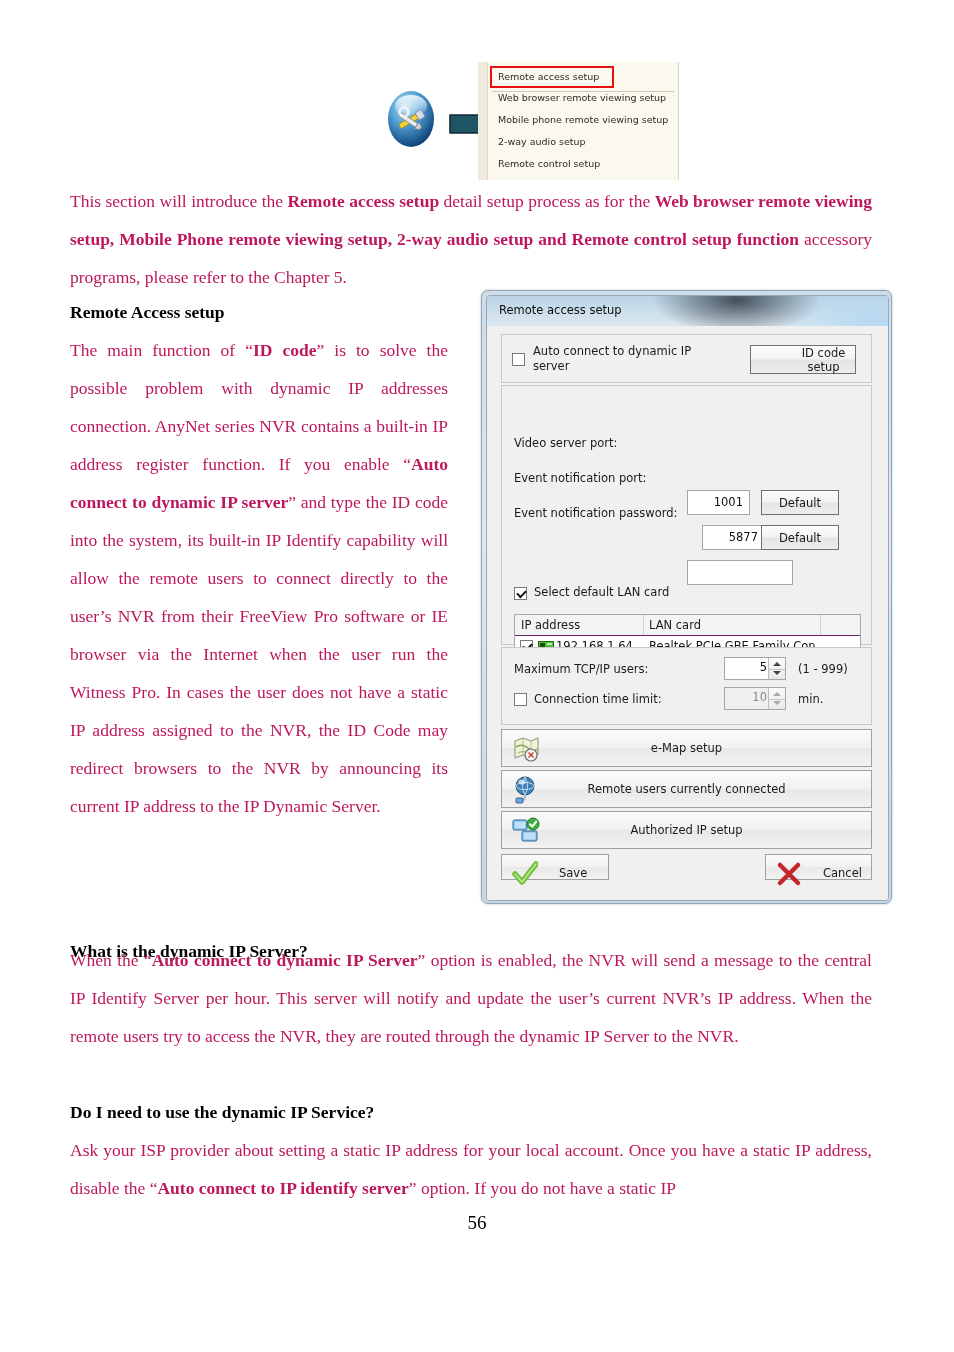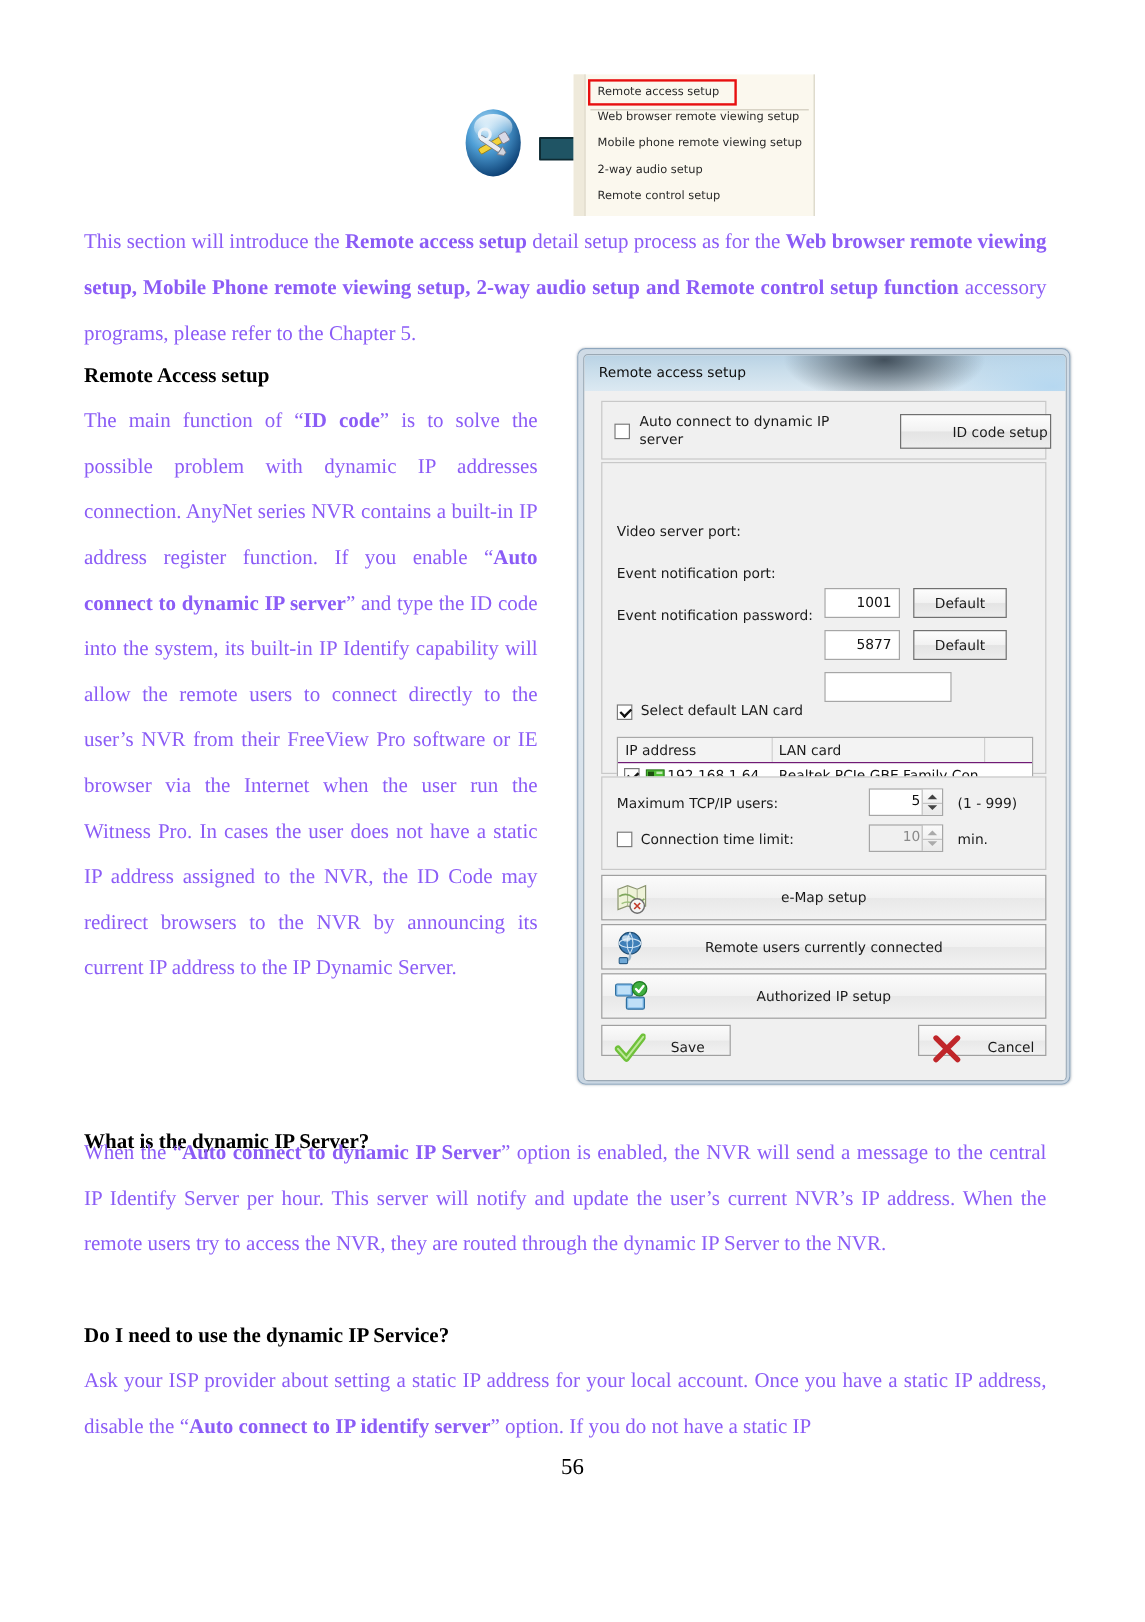--- a/index.html
+++ b/index.html
@@ -115,21 +115,21 @@
   }
 
   
   .para {
     position: absolute;
     font-family: "Liberation Serif", serif;
     font-size: 17.5px;
     line-height: 38px;
     text-align: justify;
     text-justify: inter-word;
-    color: #8b5cf6;
+    color: #be185d;
   }
   .para b { font-weight: bold; }
   .para-full { left: 70px; width: 802px; }
   .para-left { left: 70px; width: 378px; }
 
   .intro { top: 182px; }
   .subhead {
     position: absolute;
     left: 70px;
     font-family: "Liberation Serif", serif;
@@ -252,40 +252,40 @@
     font-family: "DejaVu Sans", sans-serif;
     font-size: 11.5px;
     color: #1a1a1a;
     text-align: center;
     display: flex;
     align-items: center;
     justify-content: center;
     cursor: default;
   }
 
-  .btn-idcode { left: 248px; top: 10px; width: 126px; height: 29px; padding-left: 41px; }
+  .btn-idcode { left: 248px; top: 10px; width: 106px; height: 29px; padding-left: 41px; }
   .btn-def1 { left: 259px; top: 104px; width: 78px; height: 25px; }
   .btn-def2 { left: 259px; top: 139px; width: 78px; height: 25px; }
 
   
   .tfield {
     position: absolute;
     box-sizing: border-box;
     border: 1px solid #a6a6a6;
     background: #ffffff;
     font-family: "DejaVu Sans", sans-serif;
     font-size: 11.5px;
     color: #111;
     text-align: right;
     padding: 0 6px 0 0;
     line-height: 23px;
     height: 25px;
   }
   .tf-video { left: 185px; top: 104px; width: 63px; }
-  .tf-event { left: 185px; top: 139px; width: 63px; }
+  .tf-event { left: 200px; top: 139px; width: 63px; }
   .tf-pass  { left: 185px; top: 174px; width: 106px; background:#fff; }
 
   
   .listbox {
     position: absolute;
     left: 12px; top: 228px;
     width: 347px; height: 82px;
     box-sizing: border-box;
     border: 1px solid #a8a8a8;
     background: #fff;

